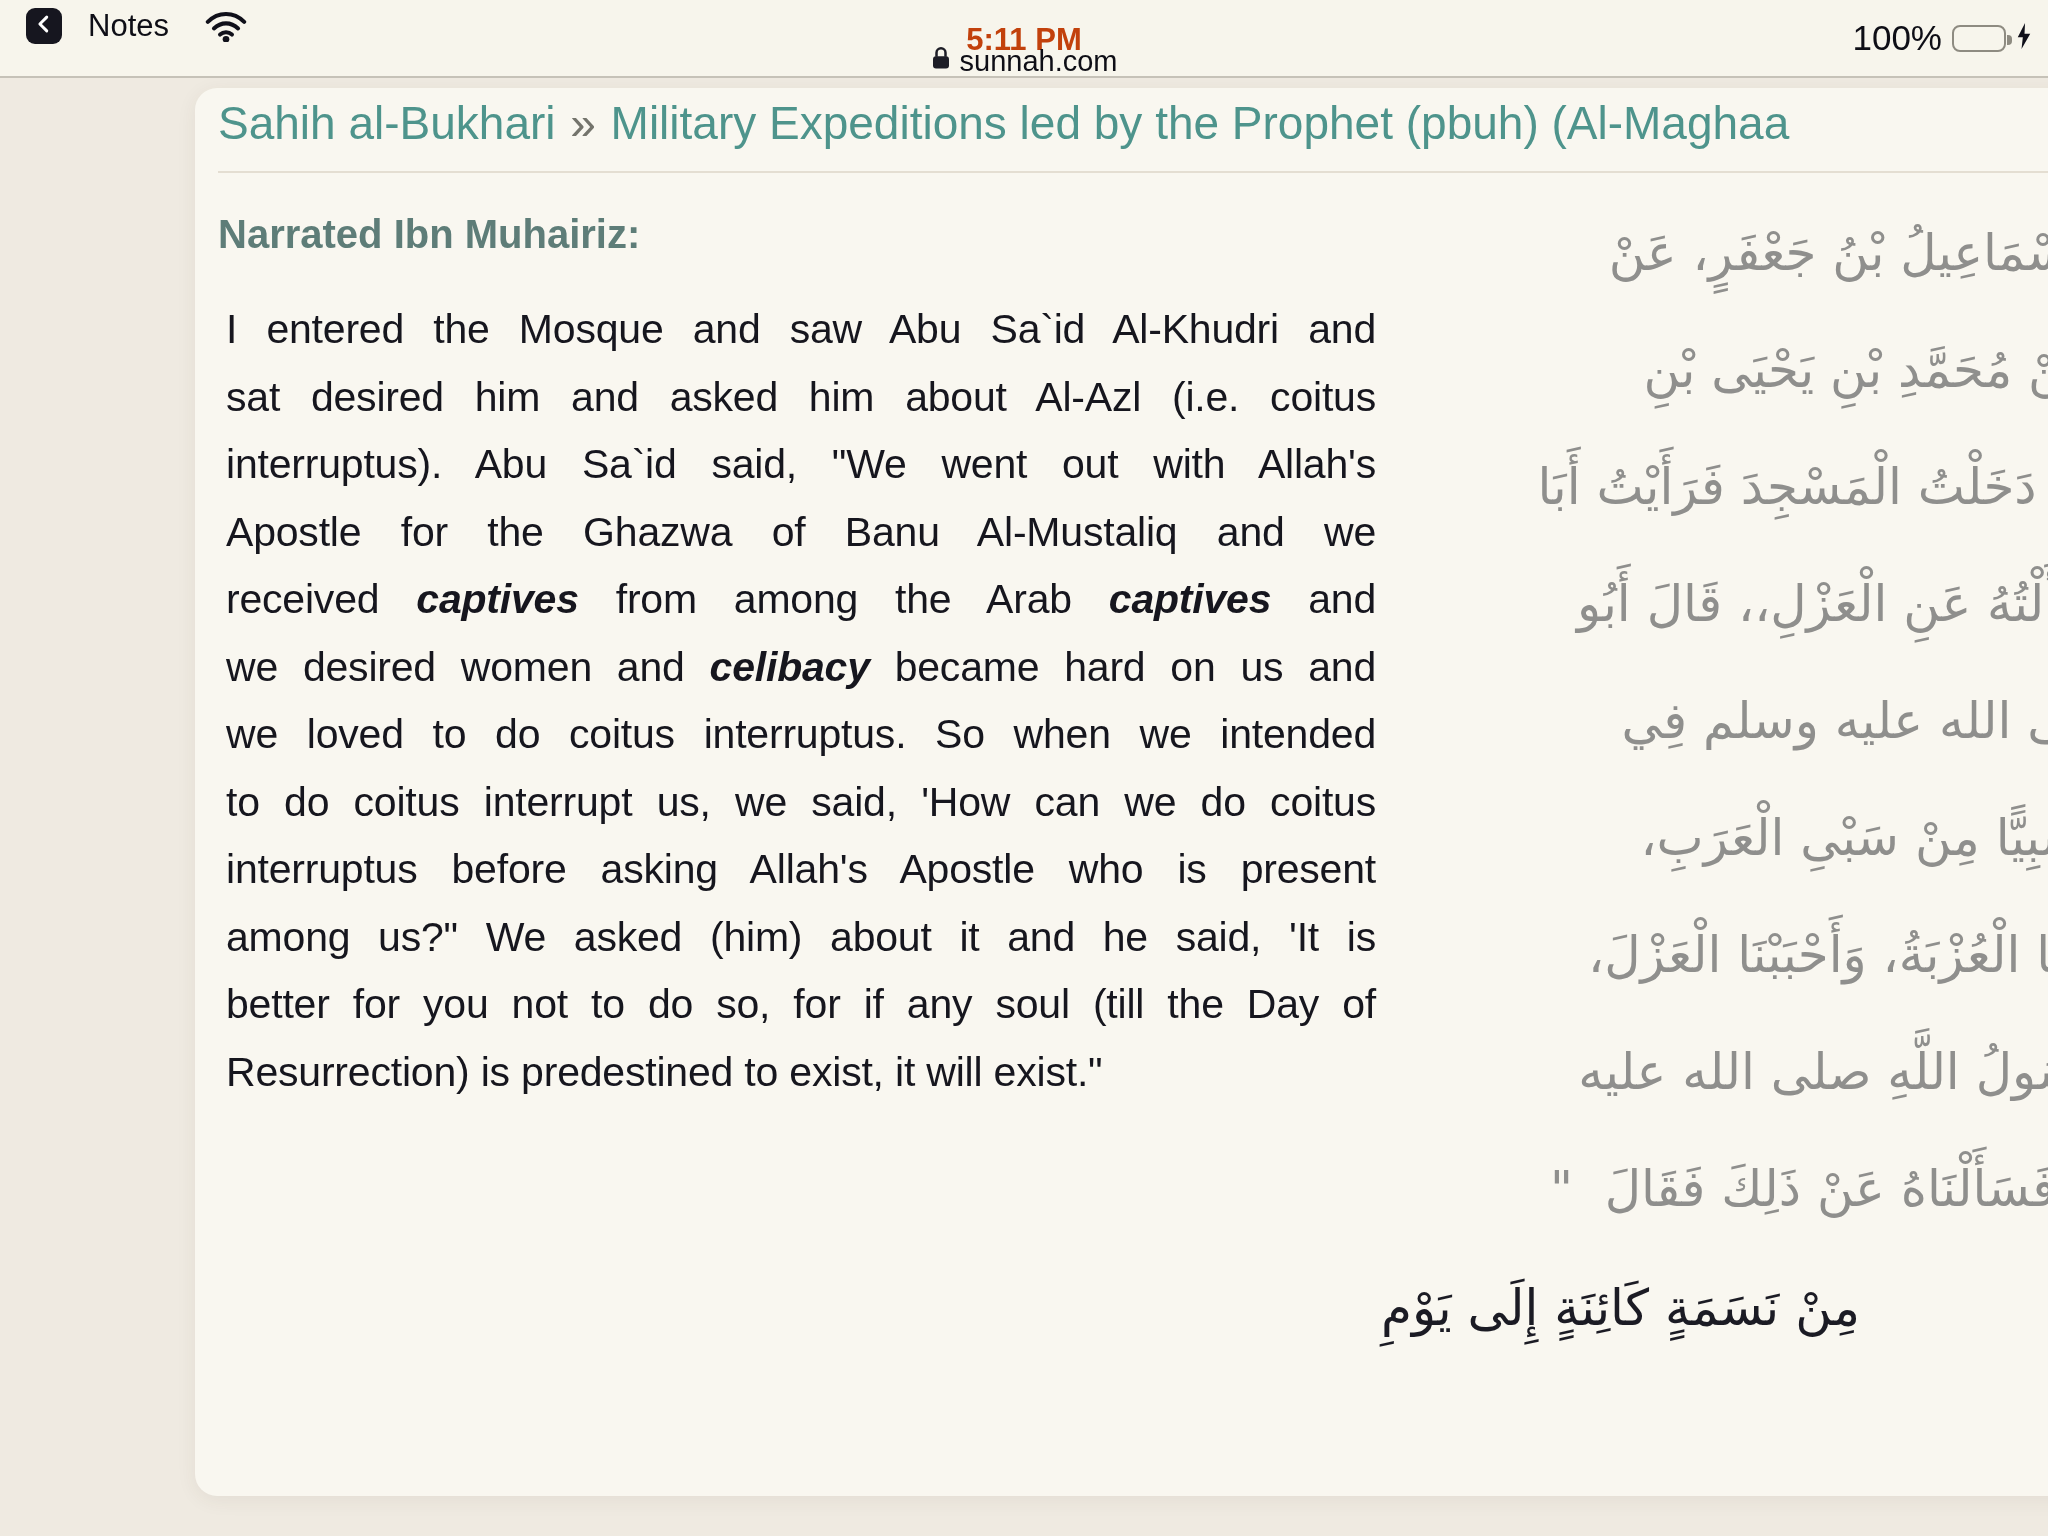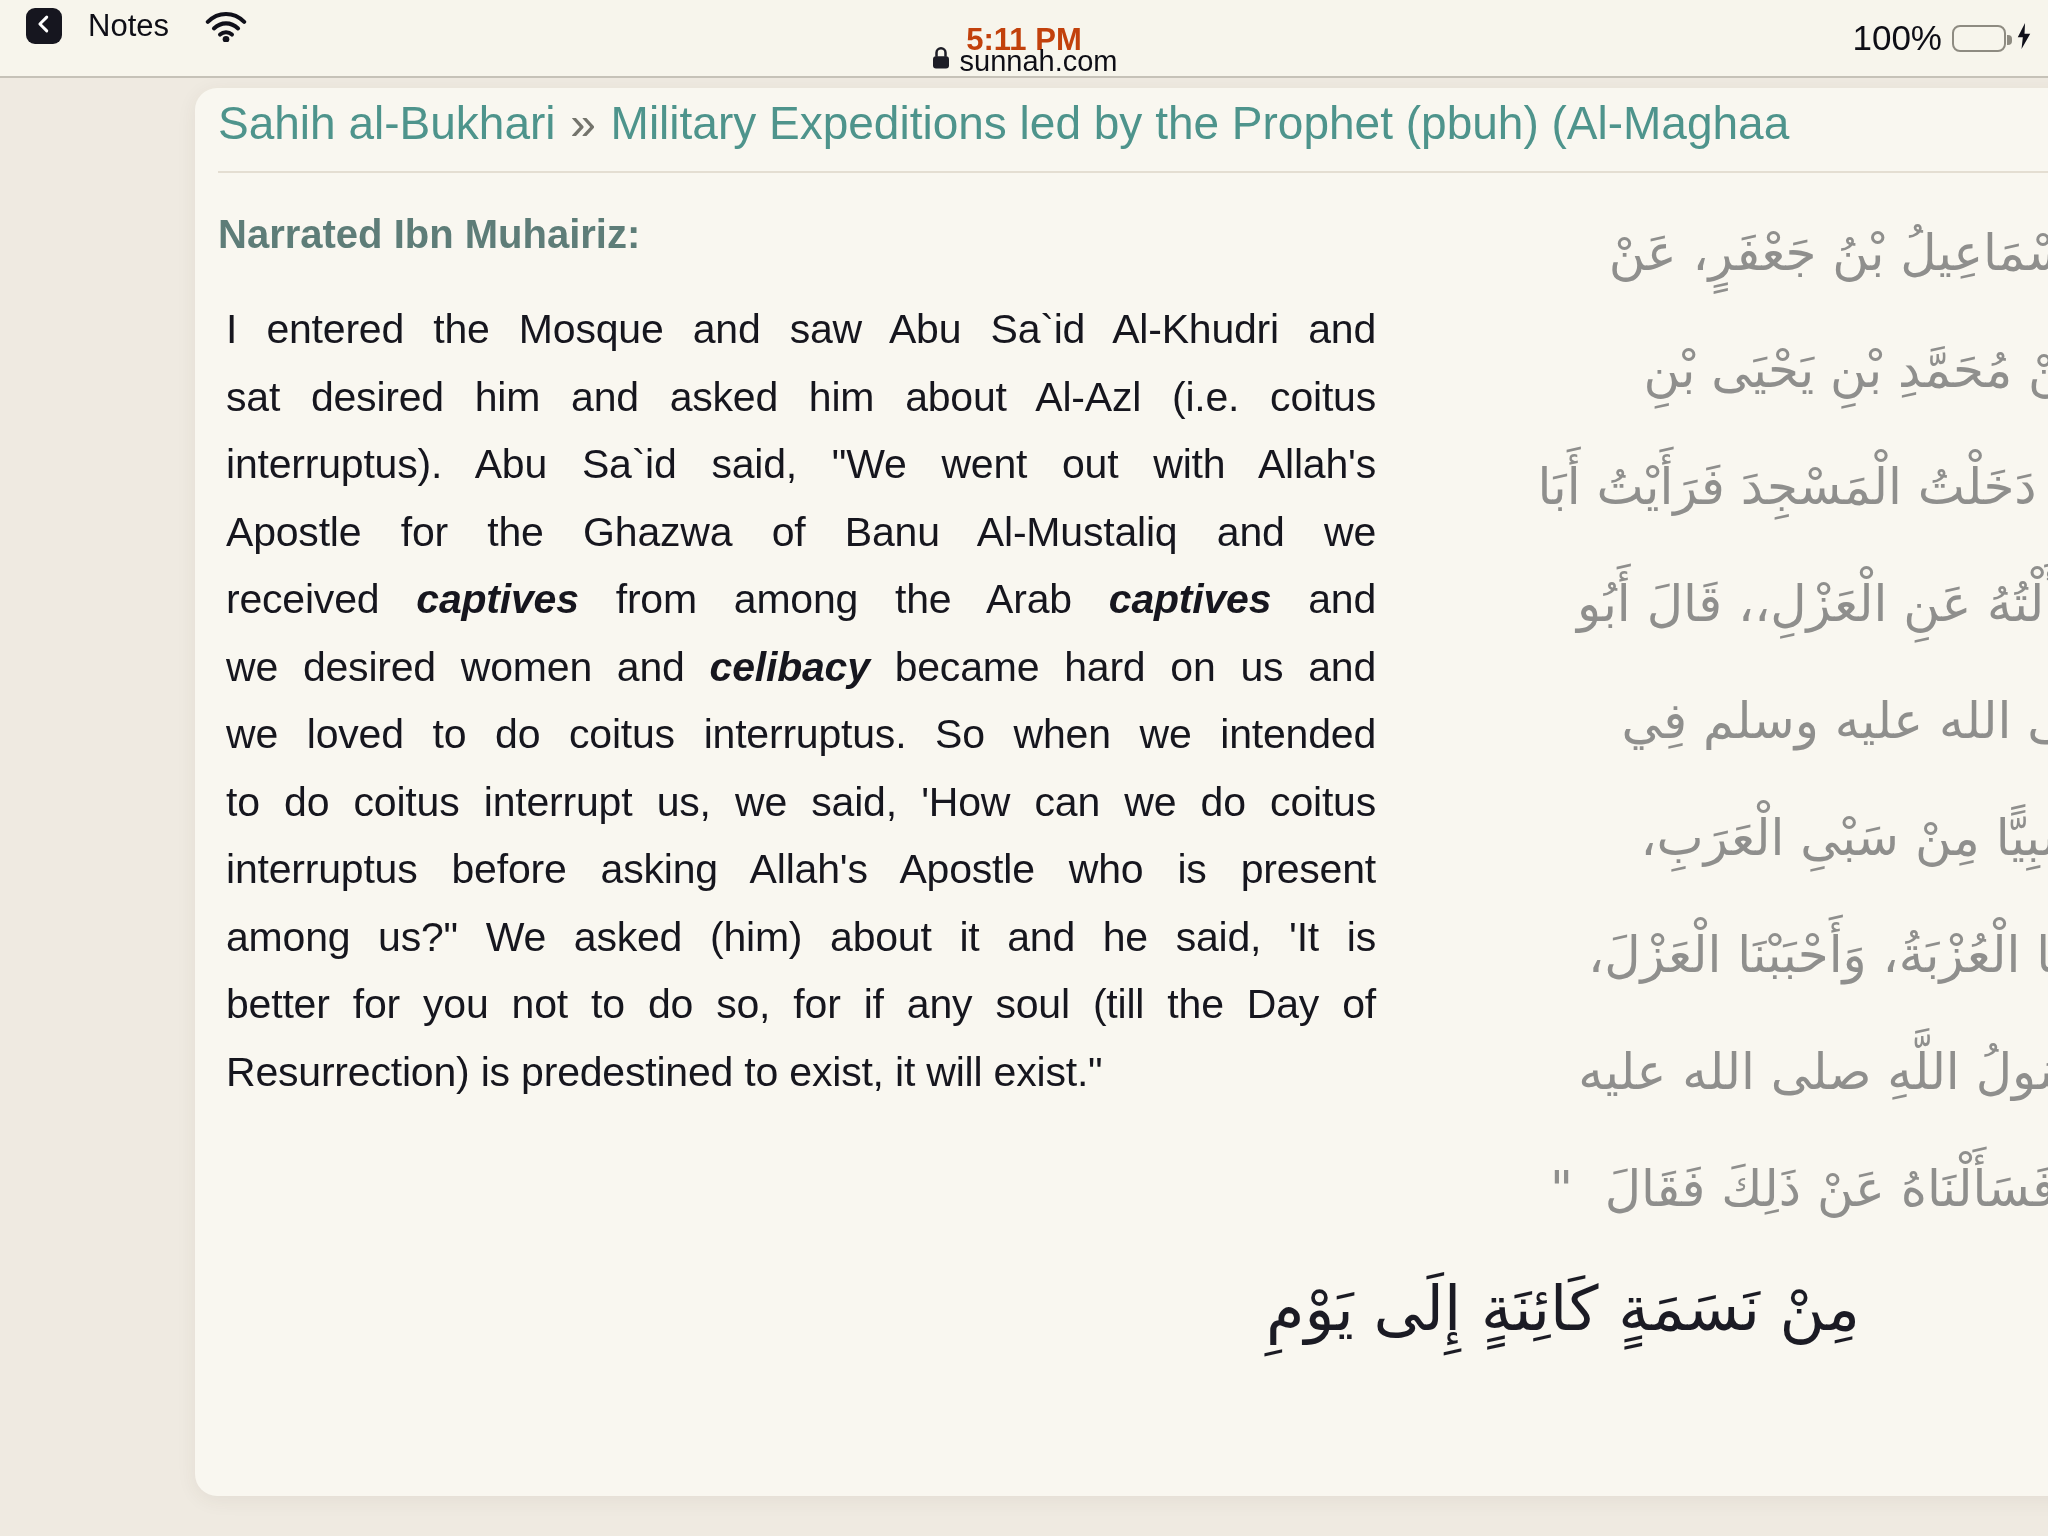--- a/index.html
+++ b/index.html
@@ -86,21 +86,21 @@
     position:absolute;top:195px;right:-80px;width:900px;
     direction:rtl;text-align:right;
     font-family:"DejaVu Sans", sans-serif;
     font-size:50px;color:var(--arabic-gray);
   }
   .aline{height:117px;line-height:117px;white-space:nowrap;}
   .arabic-dark{
     position:absolute;top:1250px;right:188px;height:117px;line-height:117px;
     direction:rtl;white-space:nowrap;
     font-family:"DejaVu Sans", sans-serif;
-    font-size:62px;color:var(--arabic-dark);
+    font-size:50px;color:var(--arabic-dark);
   }
 </style>
 </head>
 <body>
 
 <div class="statusbar">
 
   <div class="sb-left">
     <div class="notes-chip">
       <span>

